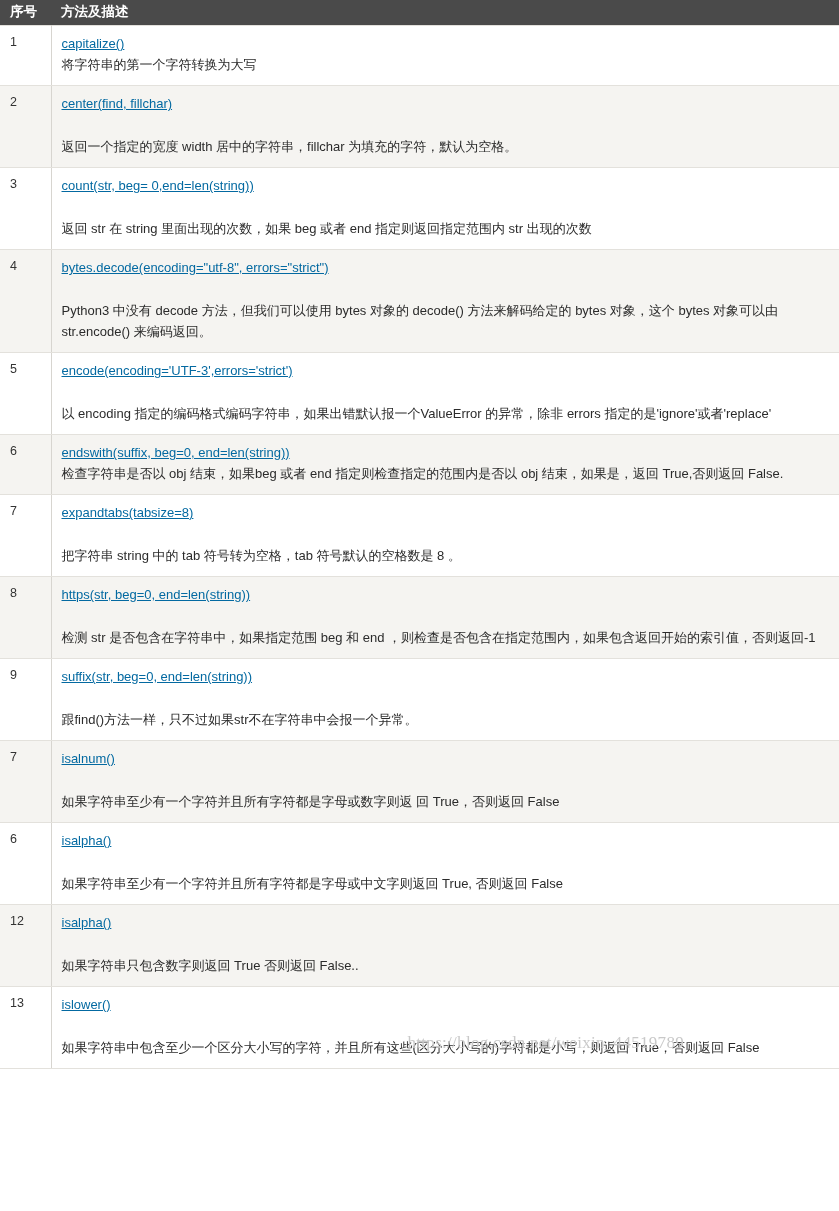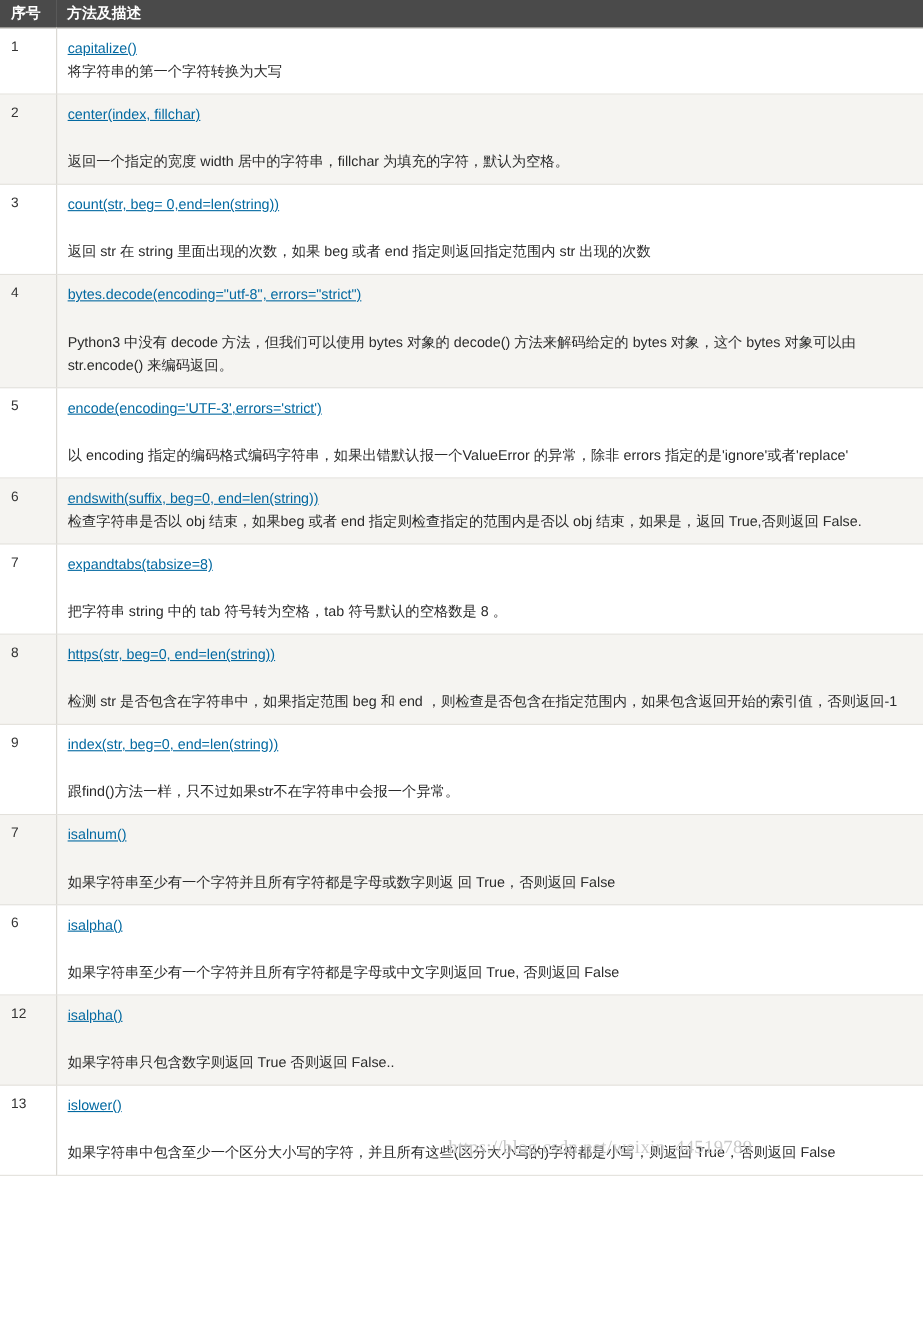--- a/index.html
+++ b/index.html
@@ -105,21 +105,21 @@
           <td class="idx">1</td>
           <td class="body">
             <div class="sig-line"><a class="method-link">capitalize()</a></div>
             <div class="spacer tight"></div>
             <p class="desc">将字符串的第一个字符转换为大写</p>
           </td>
         </tr>
         <tr class="alt">
           <td class="idx">2</td>
           <td class="body">
-            <div class="sig-line"><a class="method-link">center(index, fillchar)</a></div>
+            <div class="sig-line"><a class="method-link">center(find, fillchar)</a></div>
             <div class="spacer"></div>
             <p class="desc">返回一个指定的宽度 width 居中的字符串，fillchar 为填充的字符，默认为空格。</p>
           </td>
         </tr>
         <tr>
           <td class="idx">3</td>
           <td class="body">
             <div class="sig-line"><a class="method-link">count(str, beg= 0,end=len(string))</a></div>
             <div class="spacer"></div>
             <p class="desc">返回 str 在 string 里面出现的次数，如果 beg 或者 end 指定则返回指定范围内 str 出现的次数</p>
@@ -161,21 +161,21 @@
           <td class="idx">8</td>
           <td class="body">
             <div class="sig-line"><a class="method-link">https(str, beg=0, end=len(string))</a></div>
             <div class="spacer"></div>
             <p class="desc">检测 str 是否包含在字符串中，如果指定范围 beg 和 end ，则检查是否包含在指定范围内，如果包含返回开始的索引值，否则返回-1</p>
           </td>
         </tr>
         <tr>
           <td class="idx">9</td>
           <td class="body">
-            <div class="sig-line"><a class="method-link">index(str, beg=0, end=len(string))</a></div>
+            <div class="sig-line"><a class="method-link">suffix(str, beg=0, end=len(string))</a></div>
             <div class="spacer"></div>
             <p class="desc">跟find()方法一样，只不过如果str不在字符串中会报一个异常。</p>
           </td>
         </tr>
         <tr class="alt">
           <td class="idx">7</td>
           <td class="body">
             <div class="sig-line"><a class="method-link">isalnum()</a></div>
             <div class="spacer"></div>
             <p class="desc">如果字符串至少有一个字符并且所有字符都是字母或数字则返 回 True，否则返回 False</p>

